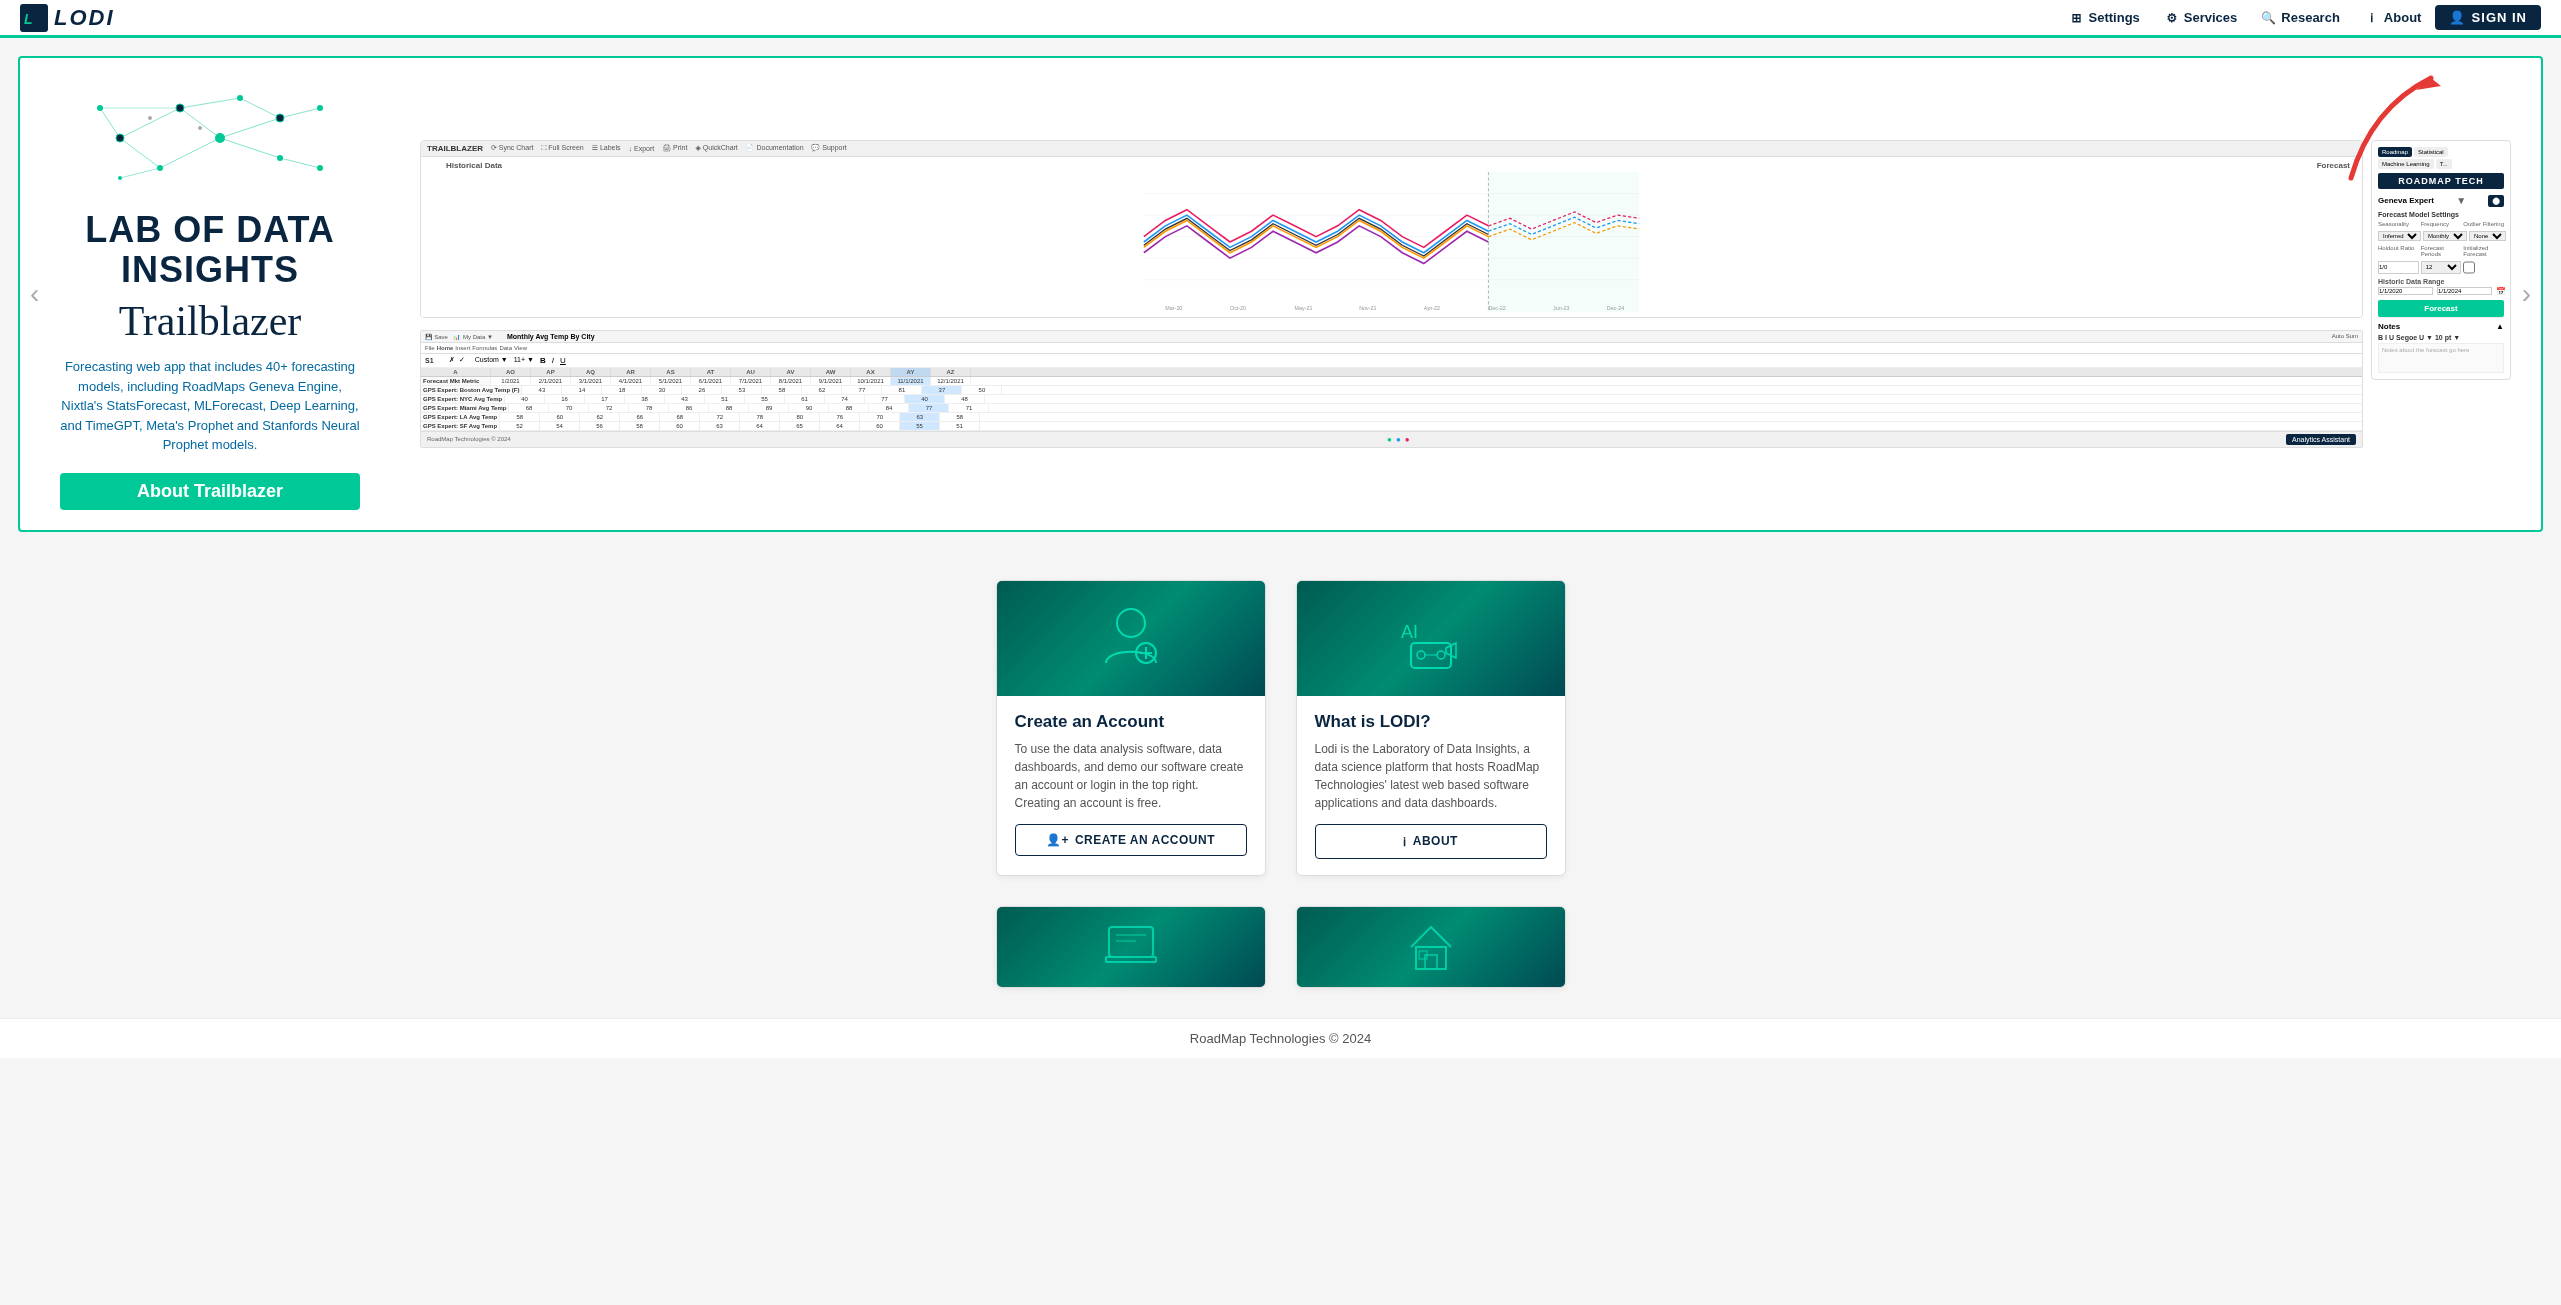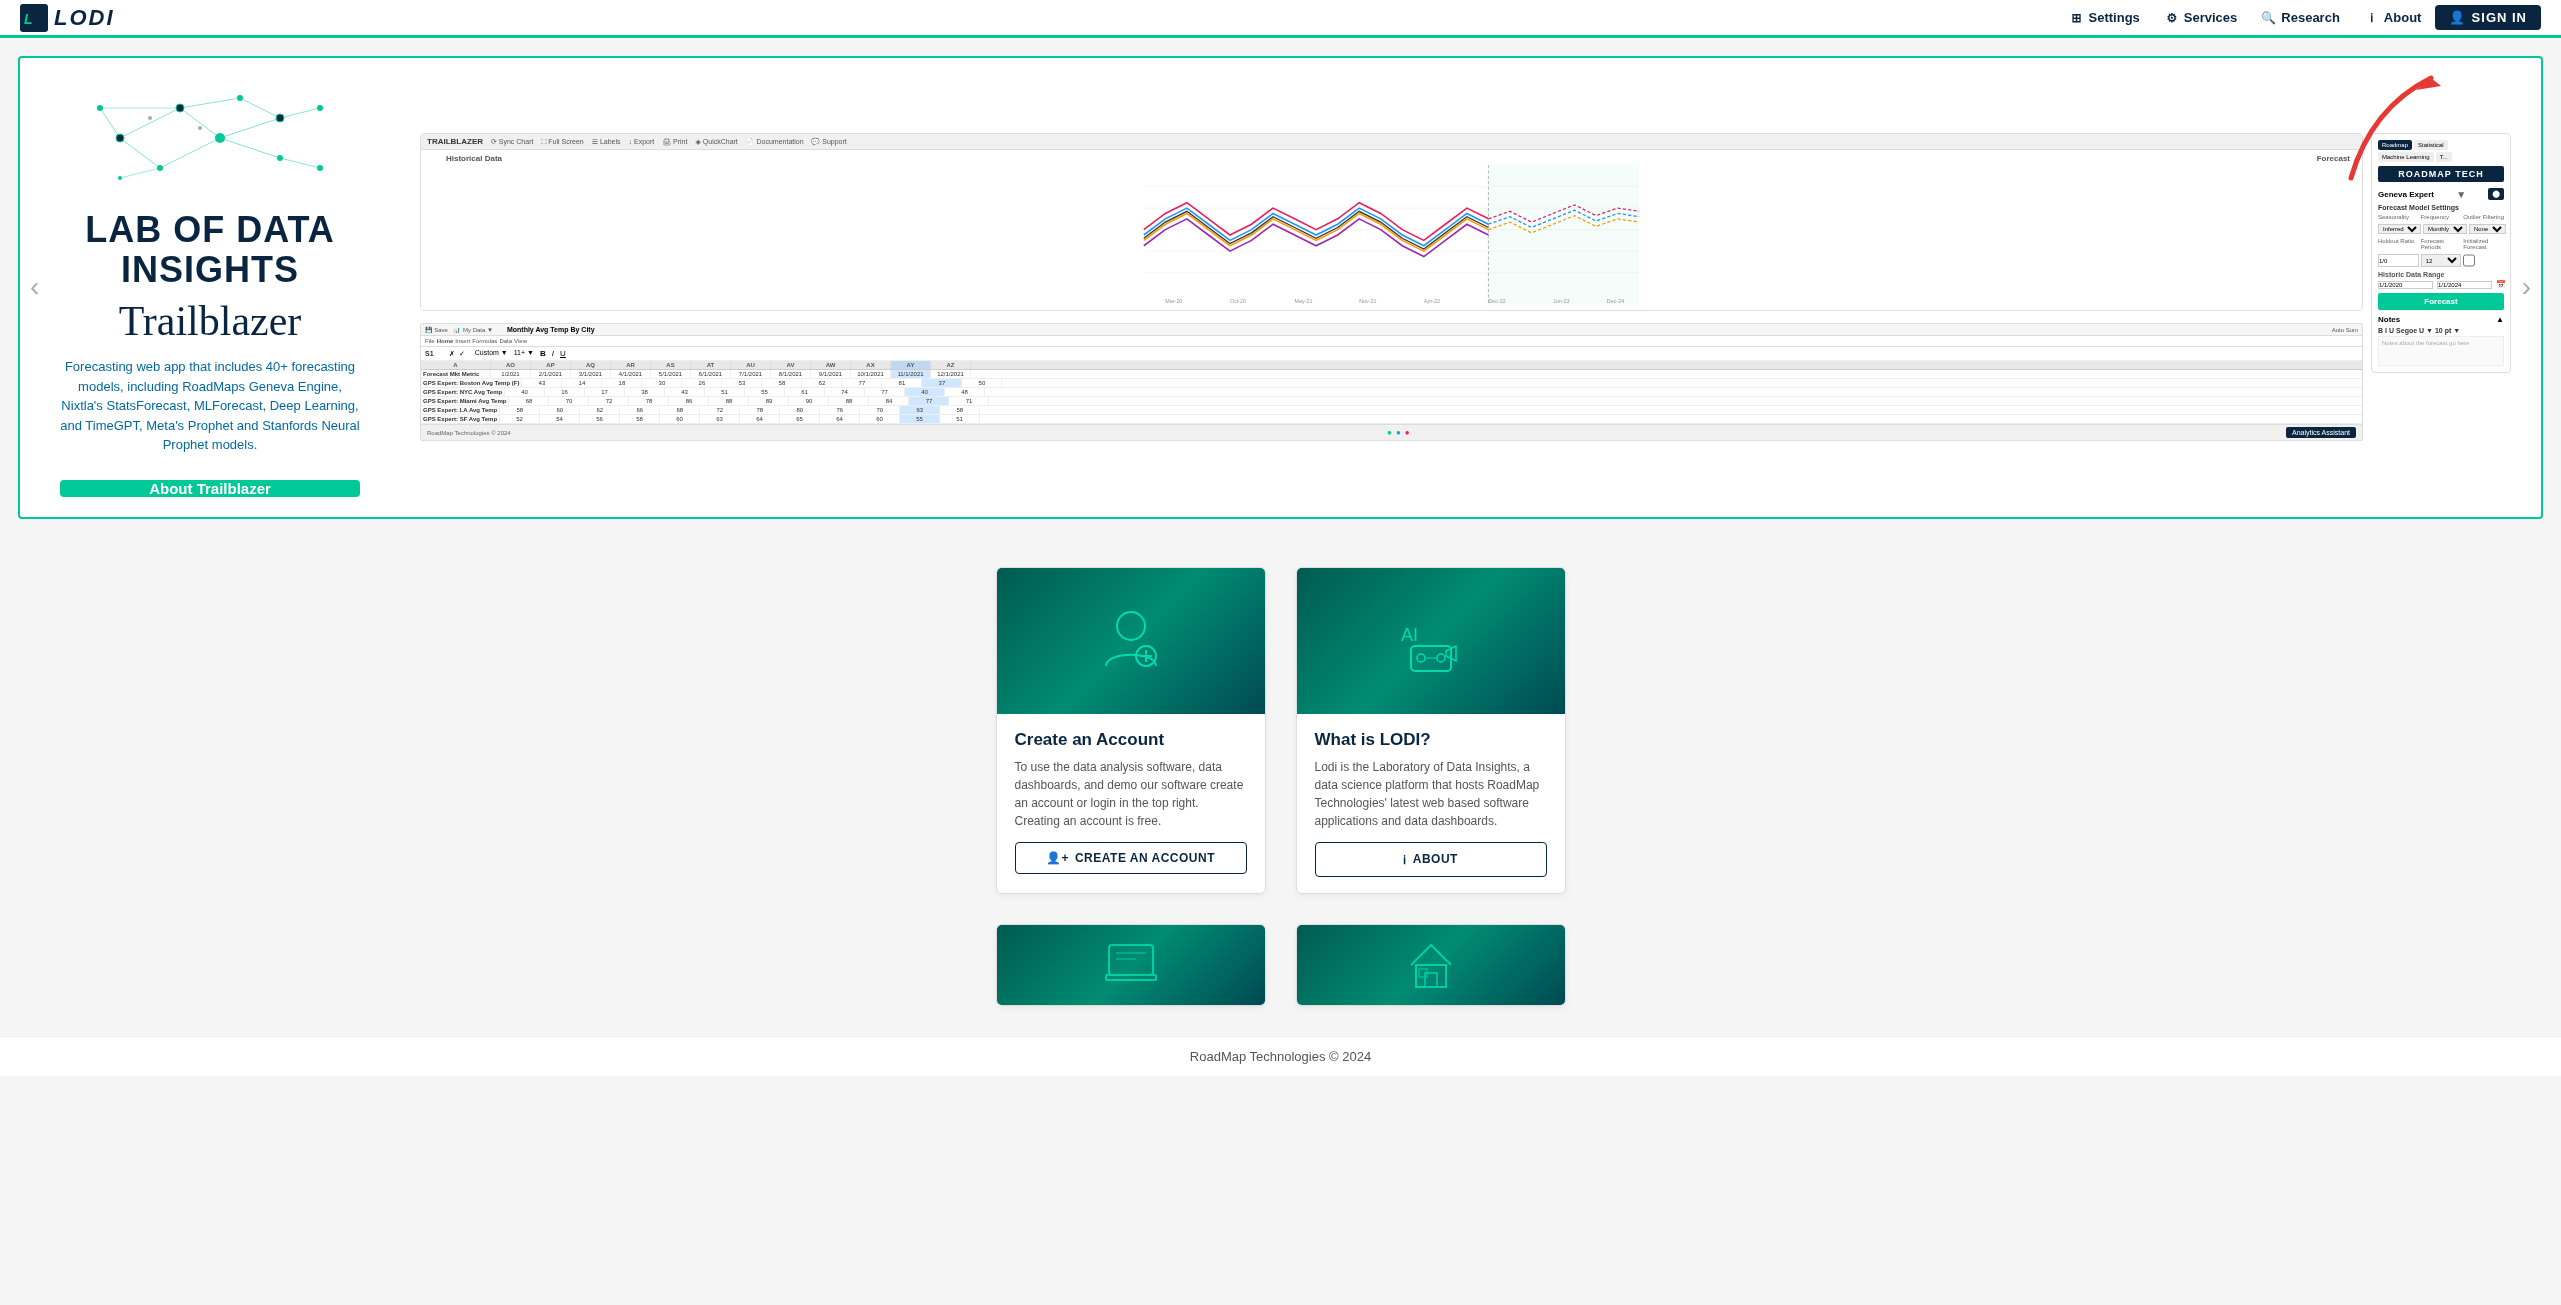--- a/index.html
+++ b/index.html
@@ -117,26 +117,26 @@
       color: #0369a1;
       text-align: center;
       line-height: 1.5;
       max-width: 300px;
     }
     .hero-btn {
       background: #00c896;
       color: #fff;
       border: none;
       border-radius: 4px;
-      padding: 0 40px;
-      font-size: 15px;
+      padding: 8px 40px;
+      font-size: 18px;
       font-weight: 700;
       cursor: pointer;
       width: 300px;
-      margin-top: 13px;
+      margin-top: 6px;
     }
 
     
     .carousel-nav-left, .carousel-nav-right {
       position: absolute;
       top: 50%;
       transform: translateY(-50%);
       background: none;
       border: none;
       font-size: 28px;
@@ -398,21 +398,21 @@
     .card {
       width: 270px;
       background: #fff;
       border: 1px solid #ddd;
       border-radius: 6px;
       overflow: hidden;
       box-shadow: 0 2px 6px rgba(0,0,0,0.06);
     }
     .card-image {
       width: 100%;
-      height: 146px;
+      height: 115px;
       background: linear-gradient(135deg, #006655 0%, #00c896 50%, #004455 100%);
       display: flex;
       align-items: center;
       justify-content: center;
       position: relative;
       overflow: hidden;
     }
     .card-image-overlay {
       position: absolute;
       inset: 0;

